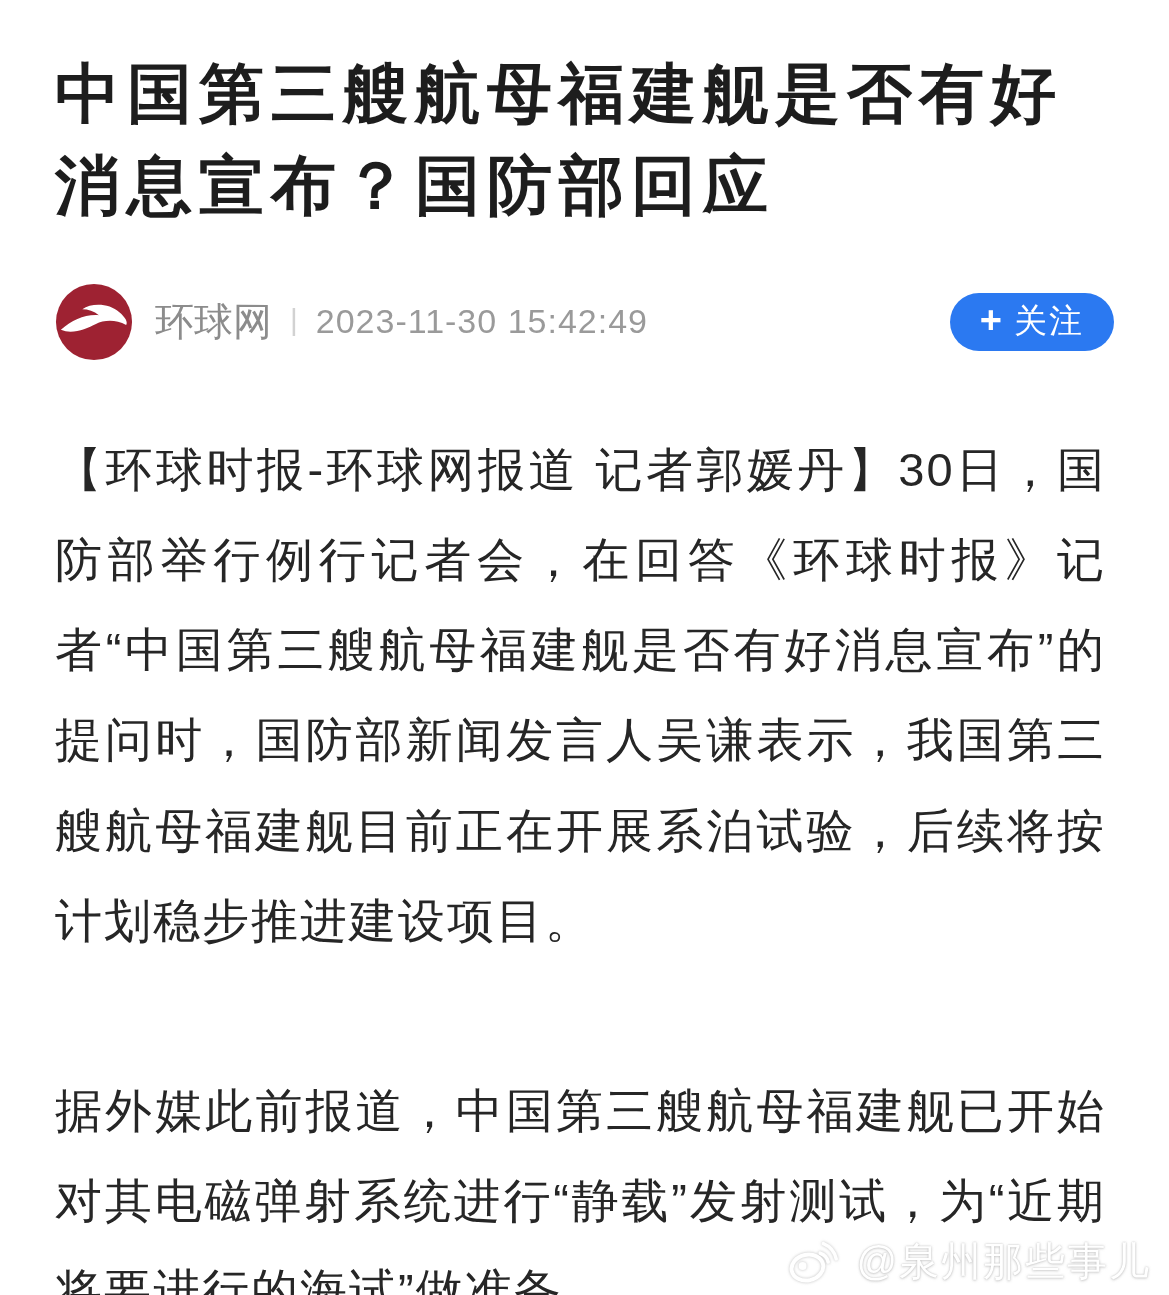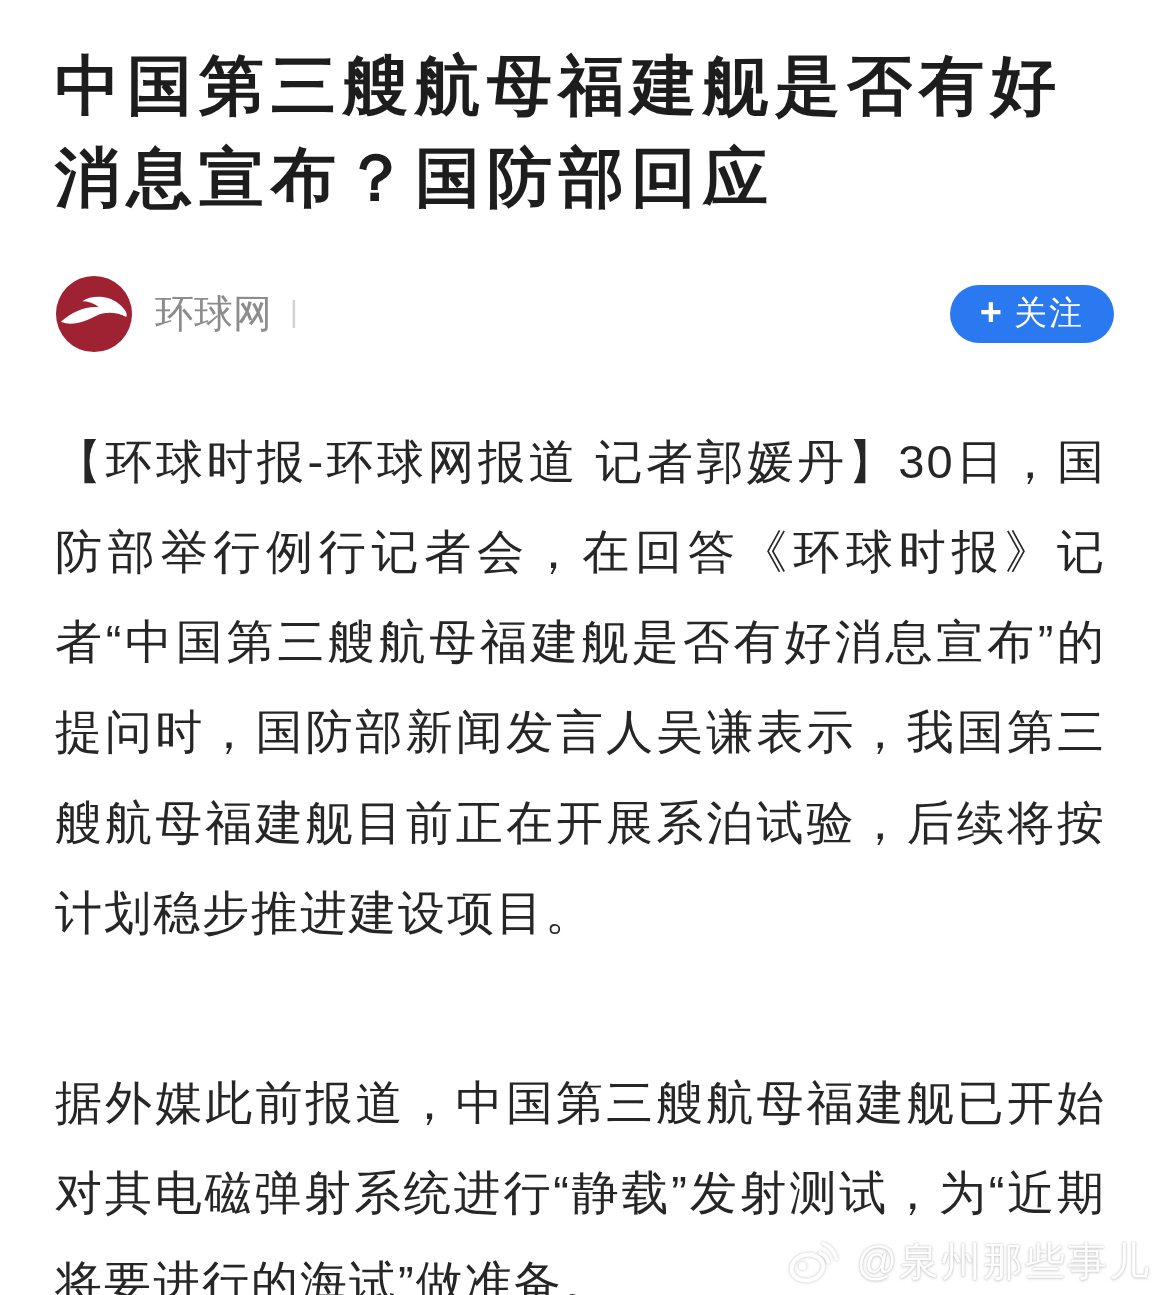--- a/index.html
+++ b/index.html
@@ -8,21 +8,21 @@
     background: #ffffff;
     font-family: "Liberation Sans", "DejaVu Sans", sans-serif;
   }
   .page {
     position: relative;
     width: 1169px;
     height: 1295px;
     background: #ffffff;
     overflow: hidden;
     box-sizing: border-box;
-    padding: 4px 55px;
+    padding: 12px 55px;
   }
   .headline {
     margin: 36px 0 0 0;
     font-size: 65px;
     font-weight: 900;
     color: #1d1d1d;
     line-height: 1.42;
     letter-spacing: 7px;
   }
   .byline {
@@ -118,20 +118,21 @@
   <h1 class="headline">中国第三艘航母福建舰是否有好消息宣布？国防部回应</h1>
 
   <div class="byline">
     <svg class="avatar" viewBox="0 0 80 80">
       <circle cx="40" cy="40" r="39" fill="#9e2232"></circle>
       <path d="M6 48 C 18 38, 30 32, 45 33 C 40 29, 34 27, 28 27 C 38 20, 56 21, 66 30 C 72 35, 75 40, 73 43 C 62 37, 50 38, 42 42 C 32 47, 18 53, 6 48 Z" fill="#ffffff"></path>
       <path d="M22 33 C 26 30, 31 29, 36 30 C 32 32, 28 33.5, 25 35 Z" fill="#9e2232"></path>
     </svg>
     <span class="source">环球网</span>
     <span class="sep">|</span>
+    <span class="time">2023-11-30 15:42:49</span>
     <span class="spacer"></span>
     <button class="follow">
       <span class="plus">+</span>
       <span>关注</span>
     </button>
   </div>
 
   <div class="body-text">
     <p>【环球时报-环球网报道 记者郭媛丹】30日，国防部举行例行记者会，在回答《环球时报》记者“中国第三艘航母福建舰是否有好消息宣布”的提问时，国防部新闻发言人吴谦表示，我国第三艘航母福建舰目前正在开展系泊试验，后续将按计划稳步推进建设项目。</p>
     <p>据外媒此前报道，中国第三艘航母福建舰已开始对其电磁弹射系统进行“静载”发射测试，为“近期将要进行的海试”做准备。</p>

